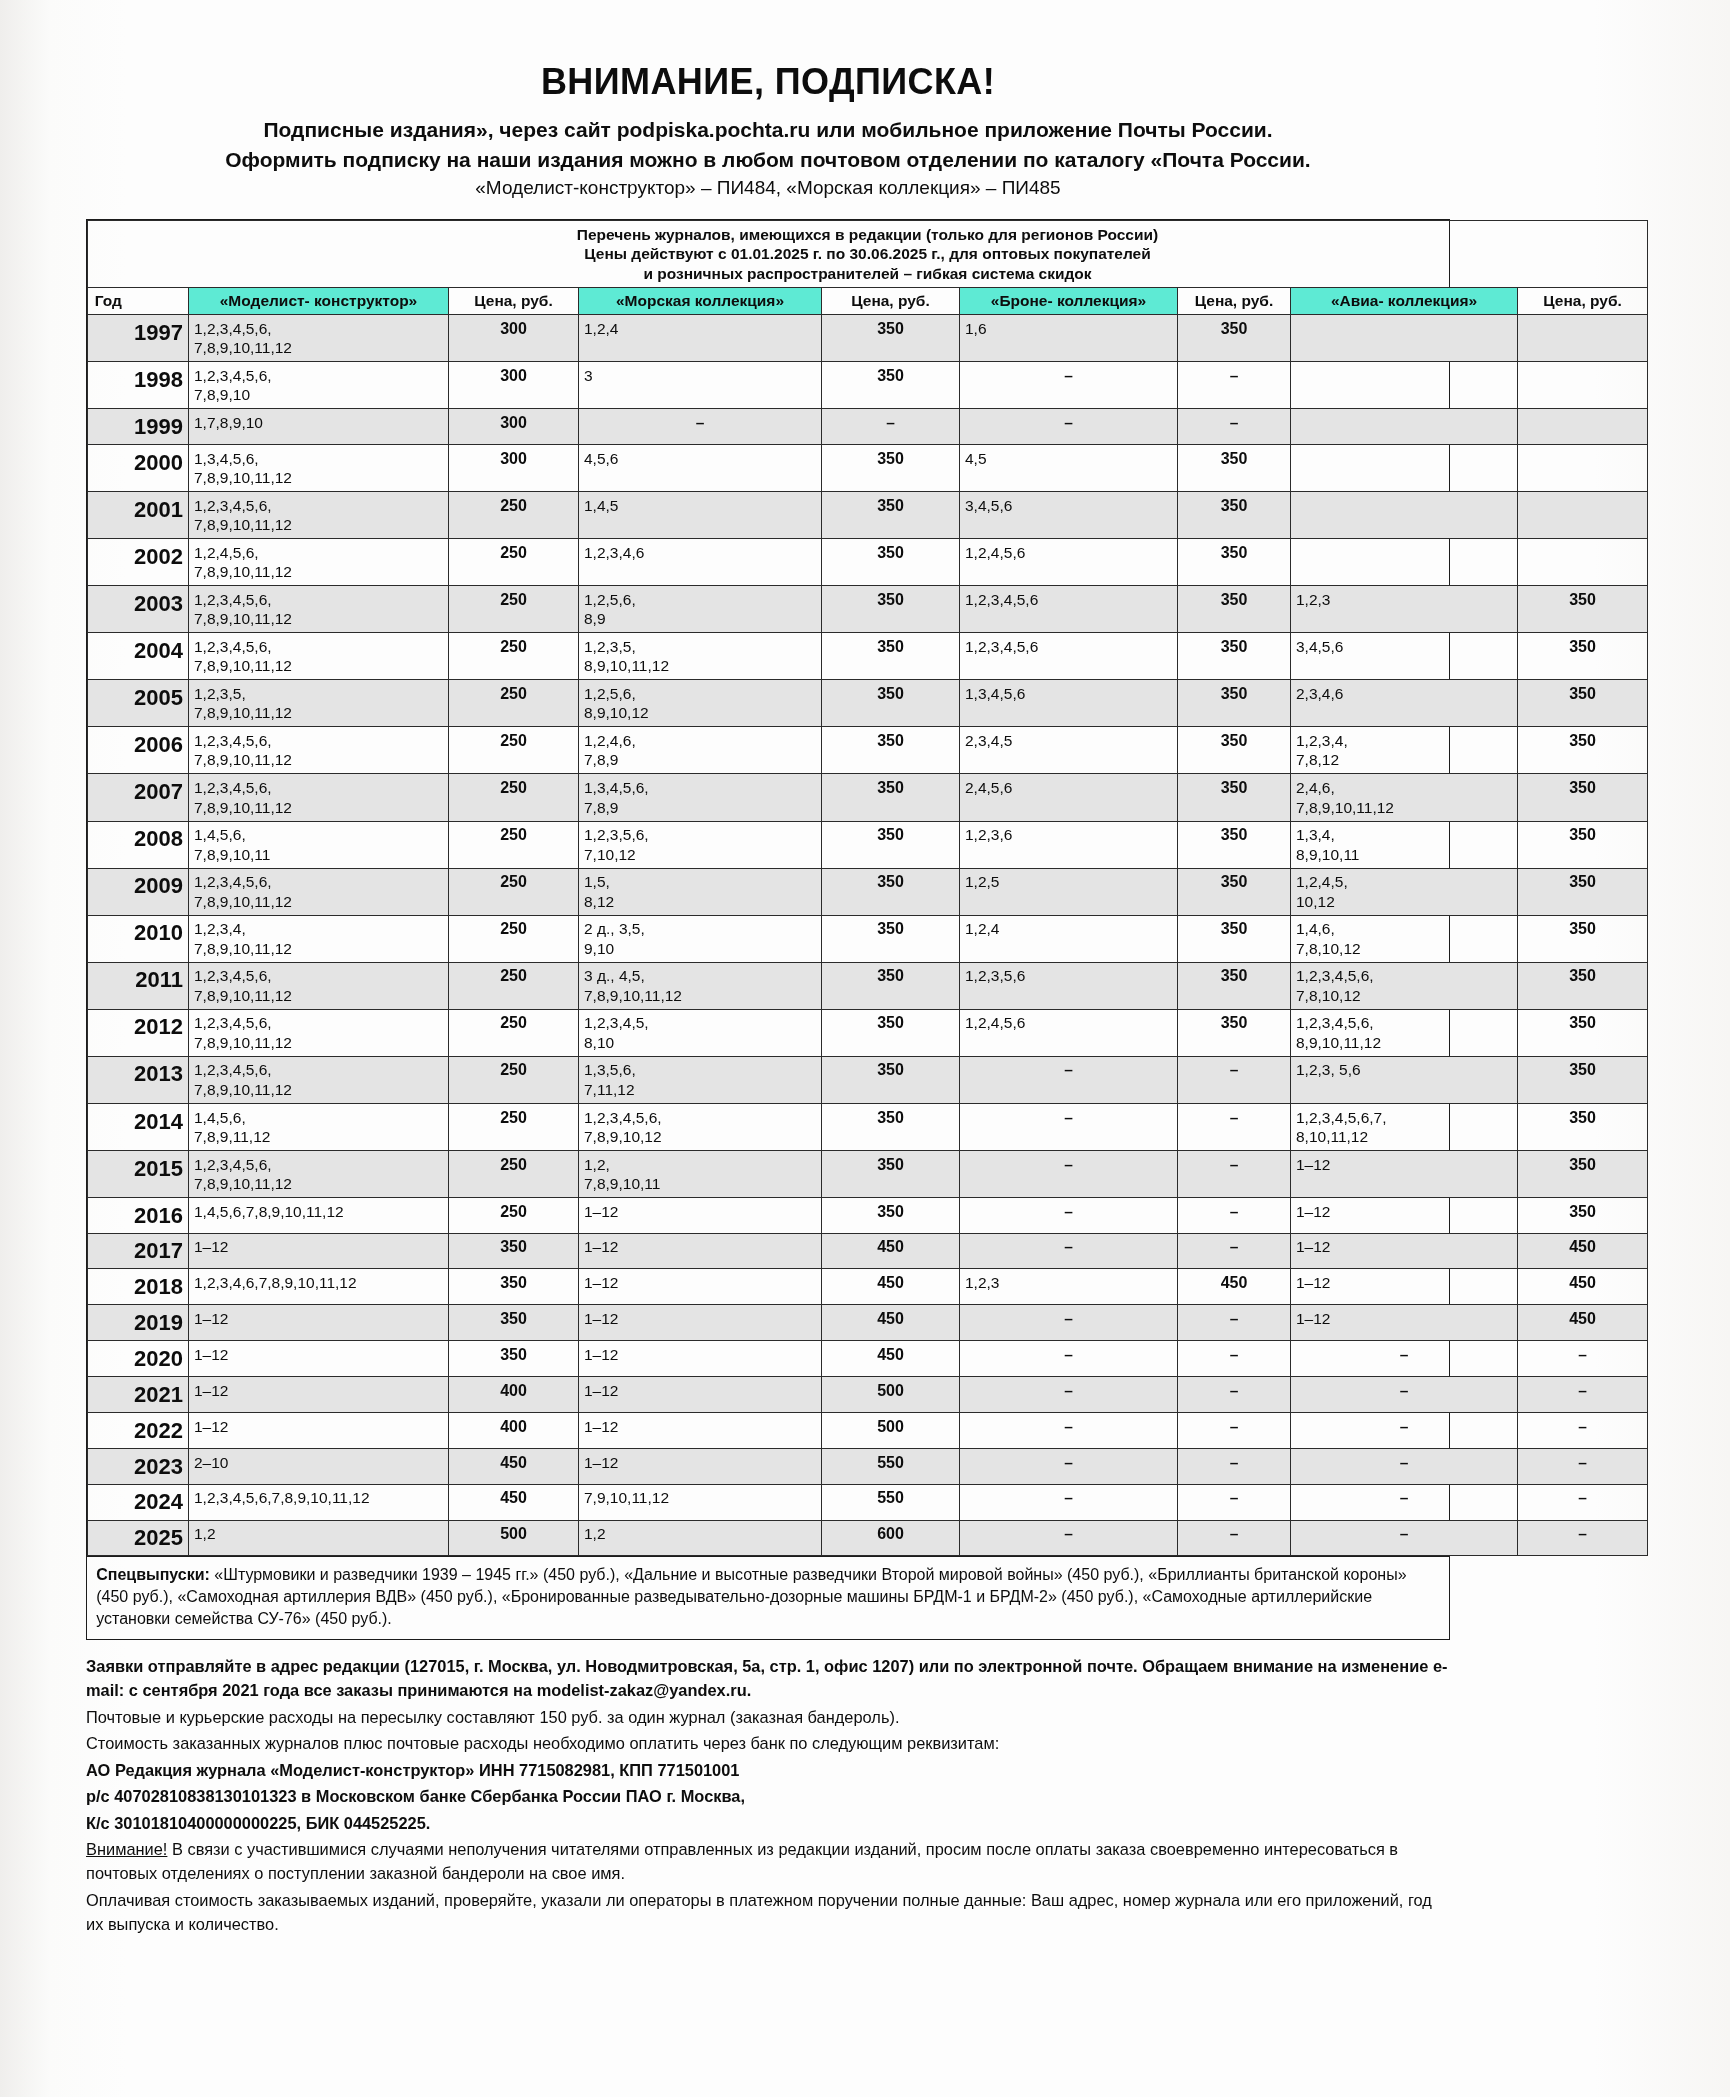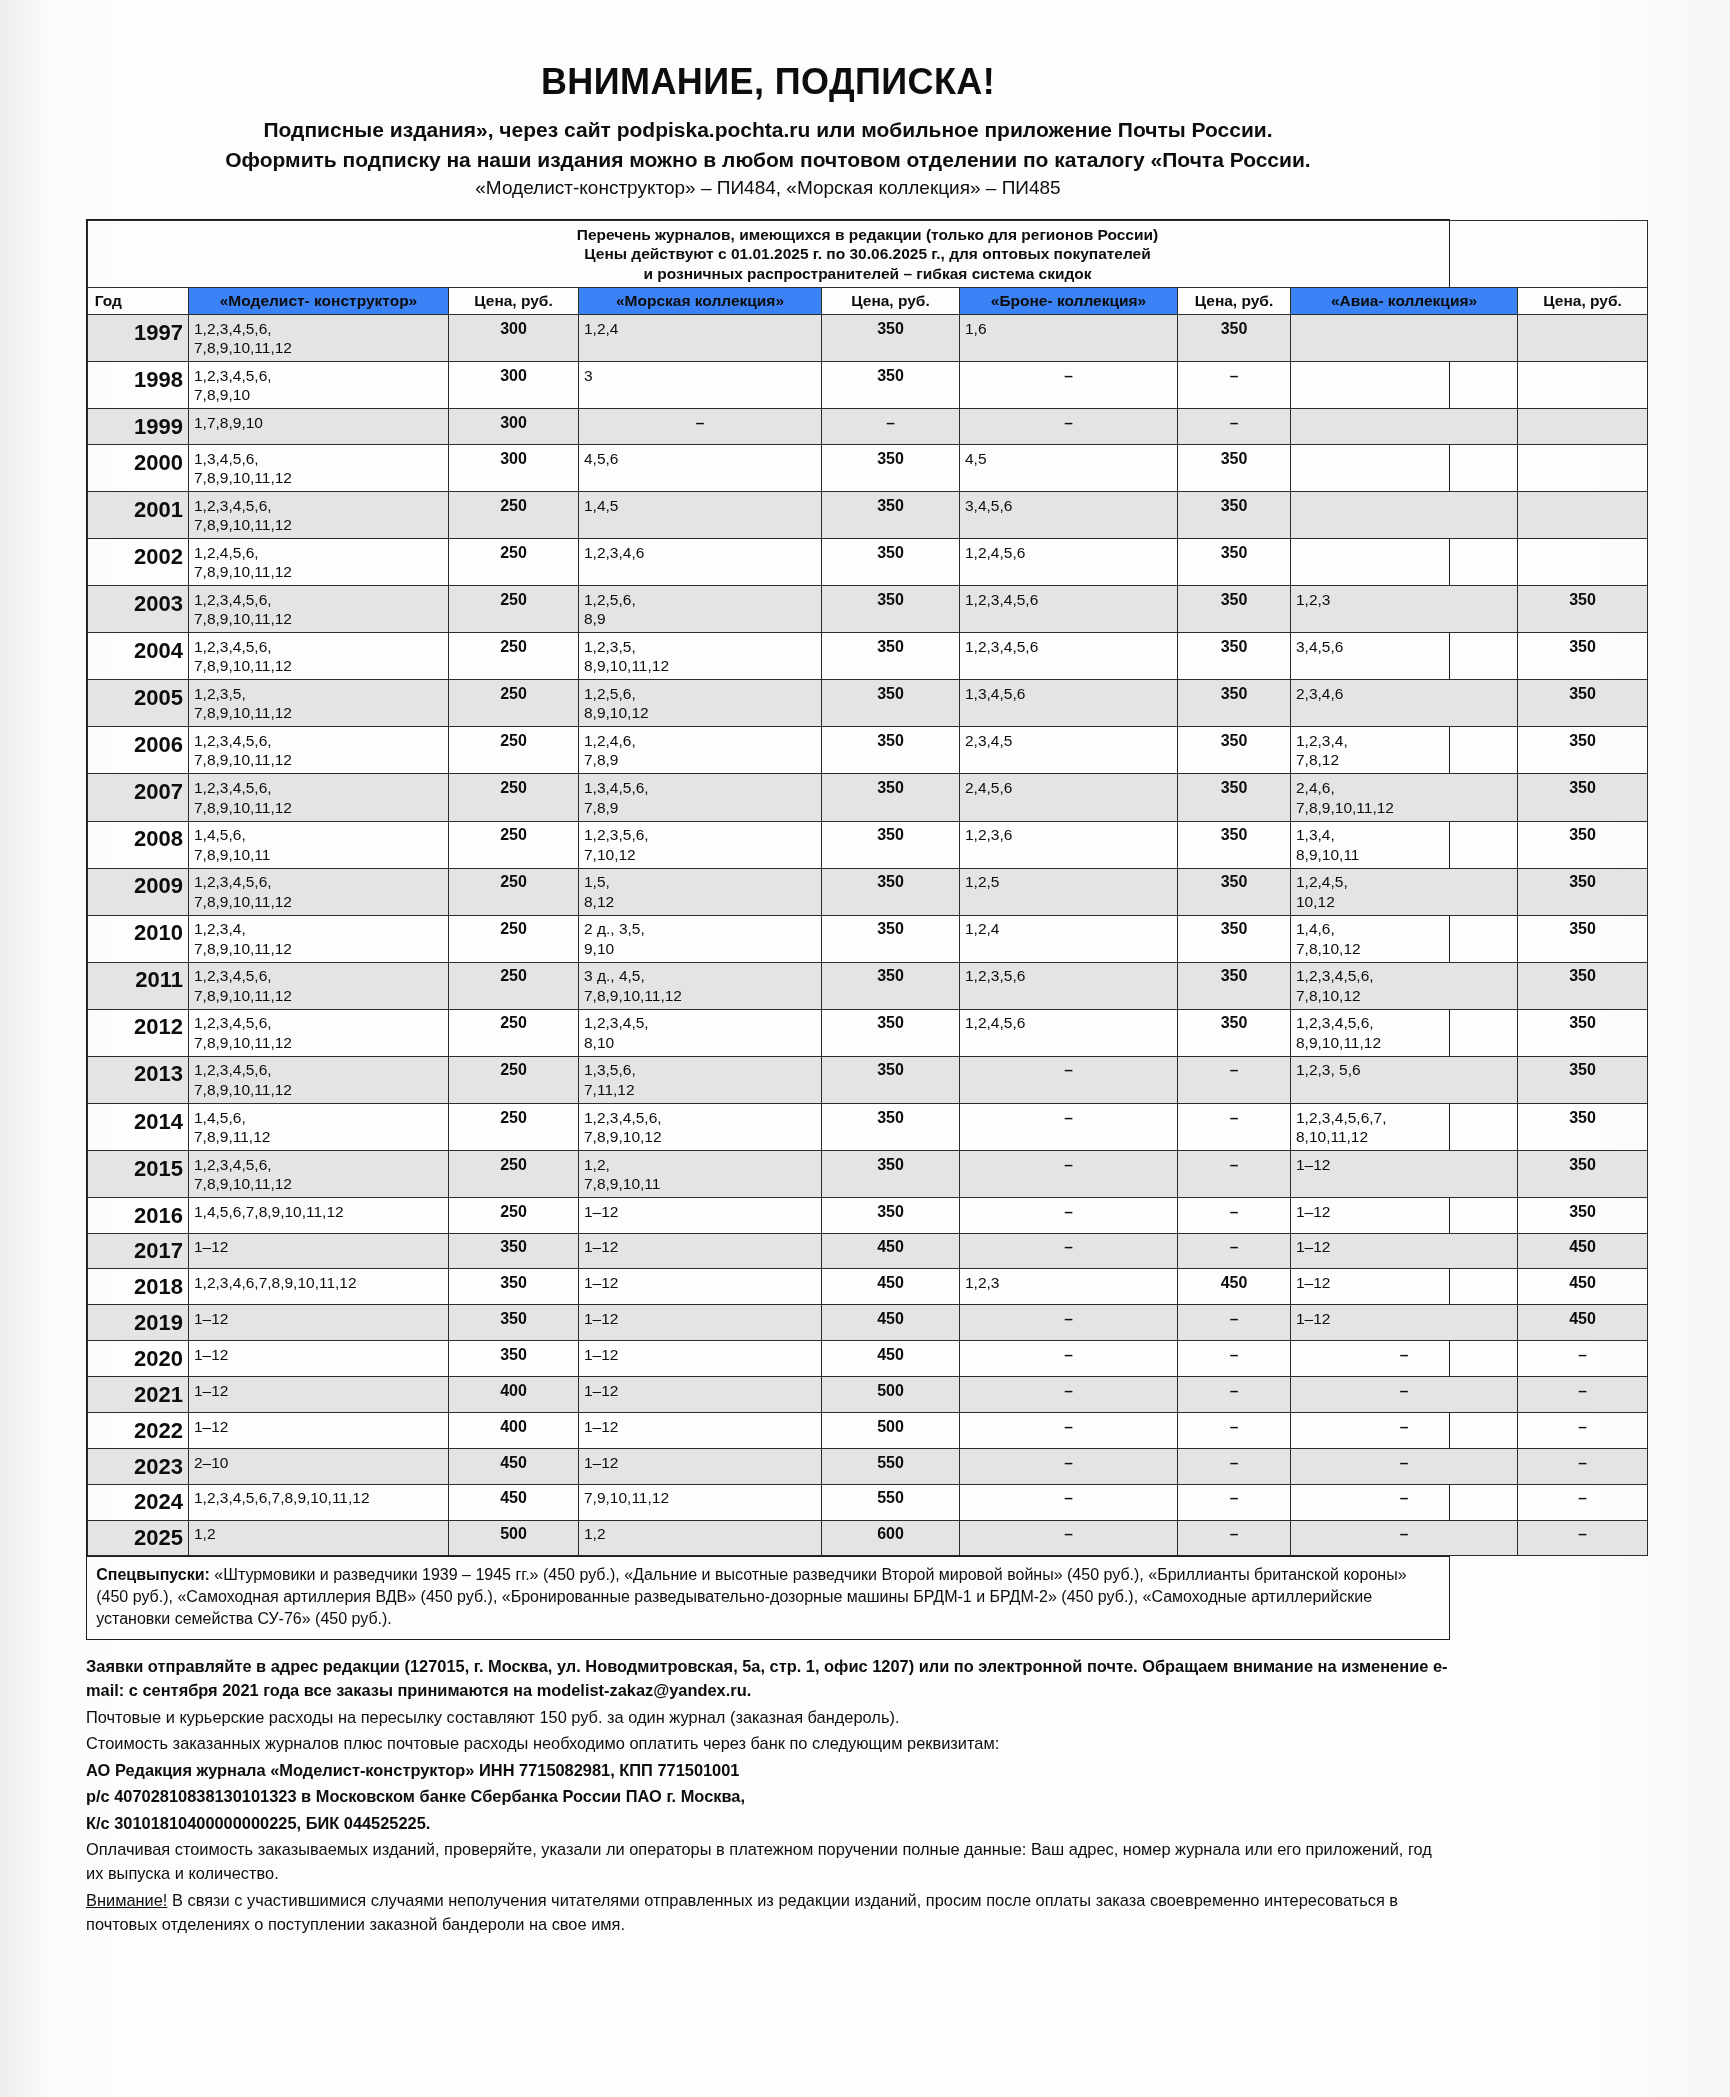--- a/index.html
+++ b/index.html
@@ -95,21 +95,21 @@
     font-size: 15px;
     text-align: center;
     vertical-align: middle;
     padding: 5px 2.5px;
     line-height: 1.2;
   }
   thead th.hdr-year {
     text-align: left;
     padding-left: 6.7px;
   }
-  thead th.shade { background: #3b82f6; }
+  thead th.shade { background: #5eead4; }
   thead tr { border-bottom: 1.7px solid #1c1c1c; }
 
   tbody tr.alt td { background: #e4e4e4; }
   tbody tr td.cell-year {
     font-weight: bold;
     font-size: 22px;
     text-align: right;
     white-space: nowrap;
   }
   tbody td.cell-list {
@@ -578,20 +578,20 @@
       <b>Спецвыпуски:</b><span> «Штурмовики и разведчики 1939 – 1945 гг.» (450 руб.), «Дальние и высотные разведчики Второй мировой войны» (450 руб.), «Бриллианты британской короны» (450 руб.), «Самоходная артиллерия ВДВ» (450 руб.), «Бронированные разведывательно-дозорные машины БРДМ-1 и БРДМ-2» (450 руб.), «Самоходные артиллерийские установки семейства СУ-76» (450 руб.).</span>
     </div>
 
     <div class="footer-text">
       <p class="bold">Заявки отправляйте в адрес редакции (127015, г. Москва, ул. Новодмитровская, 5а, стр. 1, офис 1207) или по электронной почте. Обращаем внимание на изменение e-mail: с сентября 2021 года все заказы принимаются на modelist-zakaz@yandex.ru.</p>
       <p>Почтовые и курьерские расходы на пересылку составляют 150 руб. за один журнал (заказная бандероль).</p>
       <p>Стоимость заказанных журналов плюс почтовые расходы необходимо оплатить через банк по следующим реквизитам:</p>
       <p class="bold">АО Редакция журнала «Моделист-конструктор» ИНН 7715082981, КПП 771501001</p>
       <p class="bold">р/с 40702810838130101323 в Московском банке Сбербанка России ПАО г. Москва,</p>
       <p class="bold">К/с 30101810400000000225, БИК 044525225.</p>
+      <p><span class="u">Внимание!</span><span> В связи с участившимися случаями неполучения читателями отправленных из редакции изданий, просим после оплаты заказа своевременно интересоваться в почтовых отделениях о поступлении заказной бандероли на свое имя.</span></p>
       <p>Оплачивая стоимость заказываемых изданий, проверяйте, указали ли операторы в платежном поручении полные данные: Ваш адрес, номер журнала или его приложений, год их выпуска и количество.</p>
-      <p><span class="u">Внимание!</span><span> В связи с участившимися случаями неполучения читателями отправленных из редакции изданий, просим после оплаты заказа своевременно интересоваться в почтовых отделениях о поступлении заказной бандероли на свое имя.</span></p>
     </div>
 
   </div>
 
 </div>
 
 
 </body></html>

